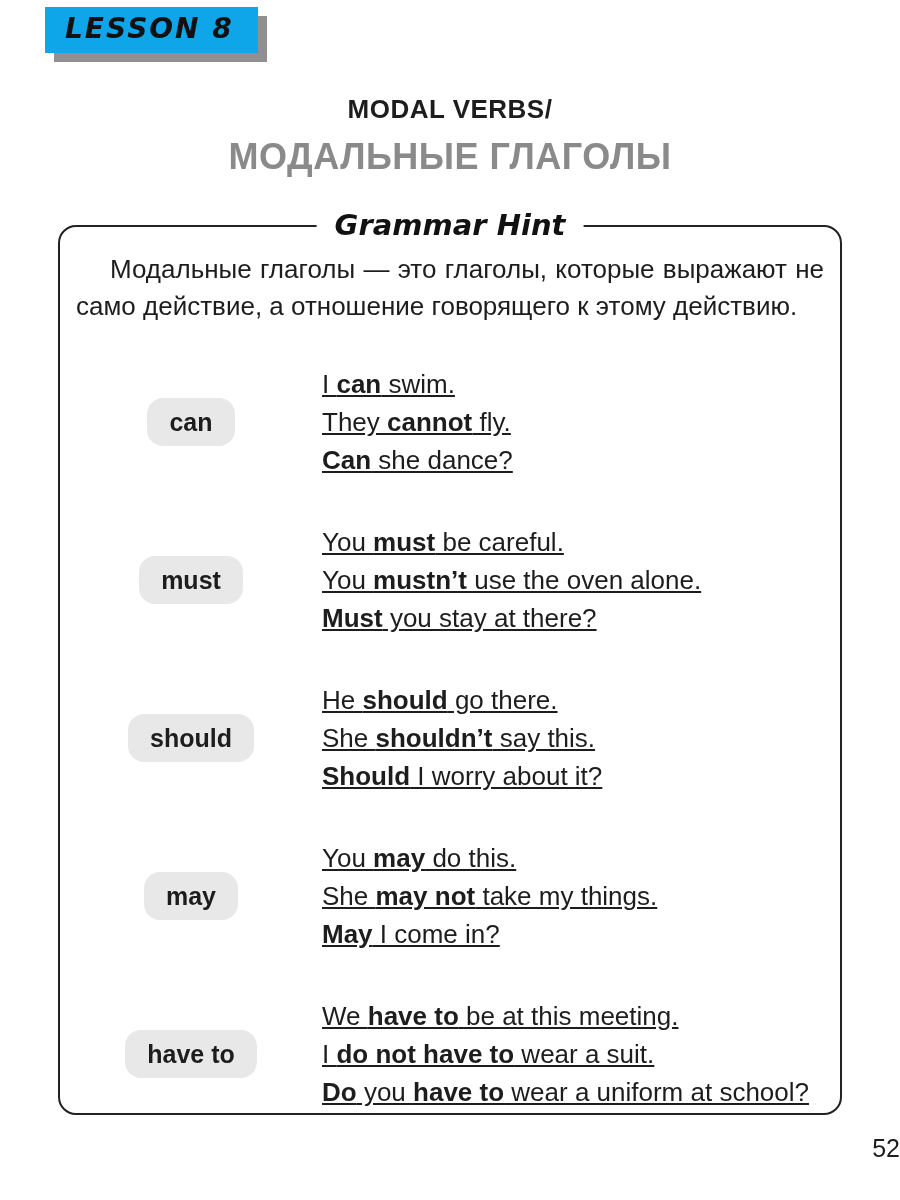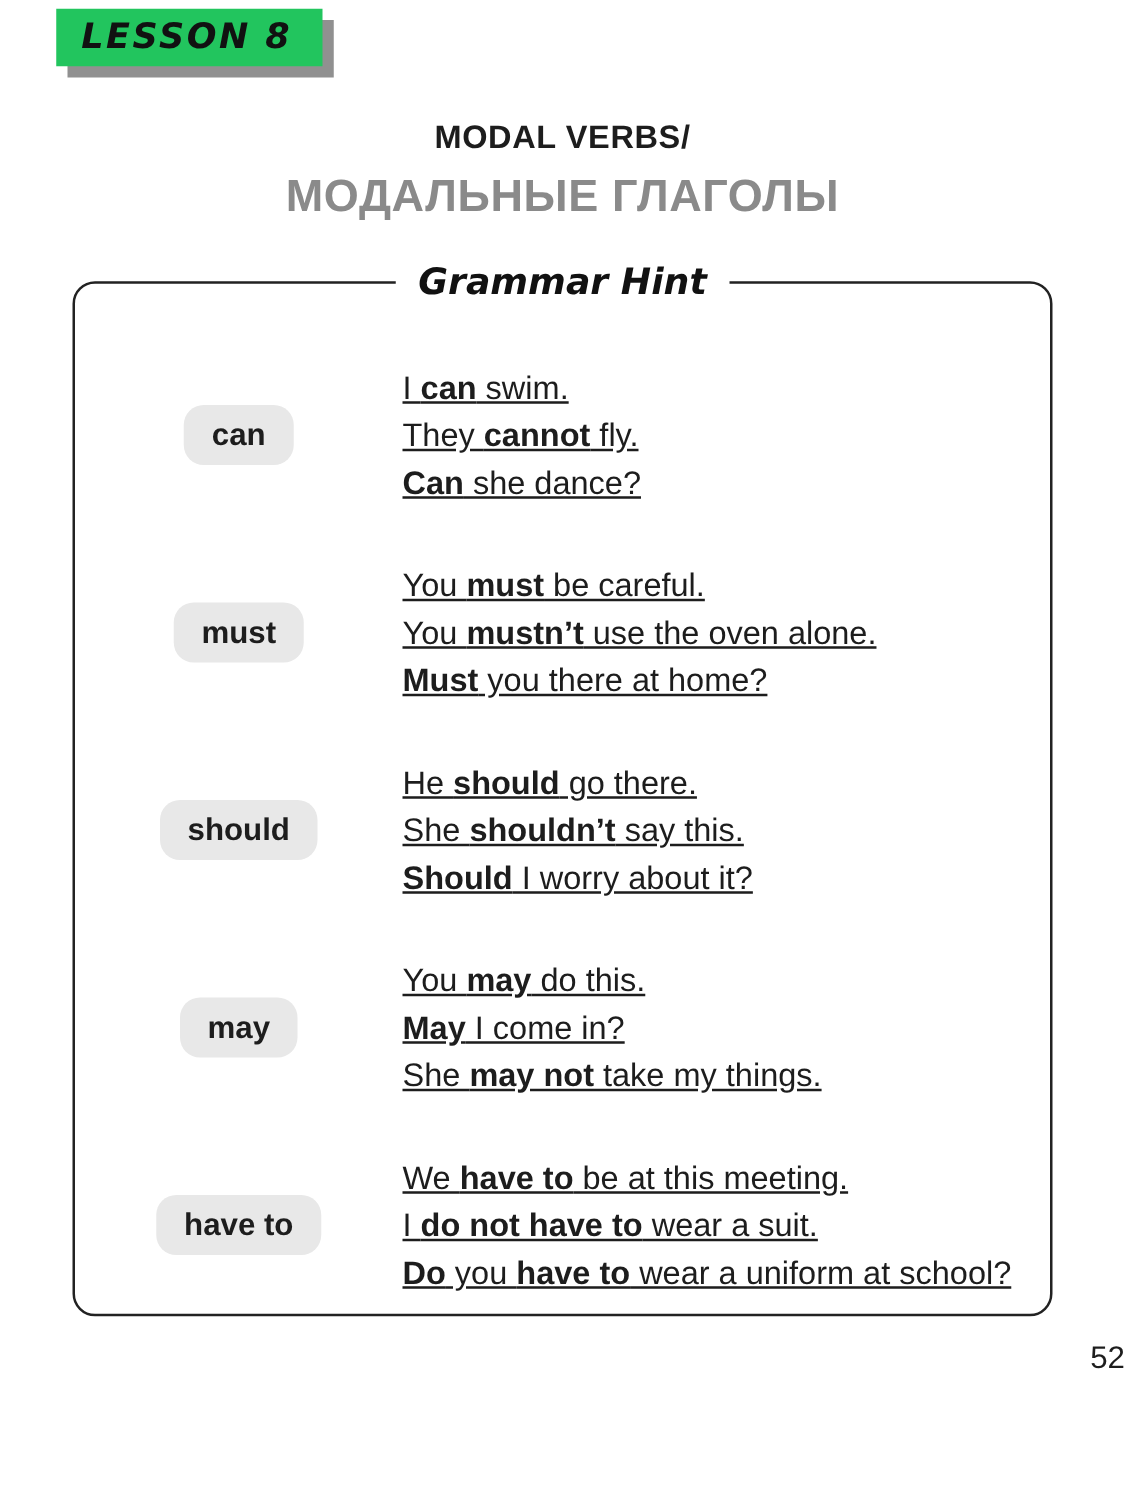--- a/index.html
+++ b/index.html
@@ -9,21 +9,21 @@
     height: 1200px;
     background: #ffffff;
     overflow: hidden;
     font-family: "Liberation Sans", sans-serif;
     color: #1d1d1d;
   }
   .lesson-badge {
     position: absolute;
     left: 45px;
     top: 7px;
-    background: #22c55e;
+    background: #0ea5e9;
     box-shadow: 9px 9px 0 #909090;
     padding: 6px 24px 8px 20px;
     font-family: "DejaVu Sans", sans-serif;
     font-style: italic;
     font-weight: bold;
     font-size: 28px;
     line-height: 32px;
     letter-spacing: 2px;
     color: #111111;
   }
@@ -44,21 +44,21 @@
     letter-spacing: 0.5px;
     color: #8a8a8a;
   }
   .hint-box {
     position: relative;
     width: 784px;
     margin: 46px auto 0;
     box-sizing: border-box;
     border: 2px solid #222222;
     border-radius: 18px;
-    padding: 24px 0 14px 0;
+    padding: 24px 0 2px 0;
   }
   .hint-label {
     position: absolute;
     top: -22px;
     left: 50%;
     transform: translateX(-50%);
     background: #ffffff;
     padding: 0 18px;
     font-family: "DejaVu Sans", sans-serif;
     font-style: italic;
@@ -116,59 +116,60 @@
     <span>LESSON 8</span>
   </div>
 
   <div class="titles">
     <div class="title-en">MODAL VERBS/</div>
     <div class="title-ru">МОДАЛЬНЫЕ ГЛАГОЛЫ</div>
   </div>
 
   <div class="hint-box">
     <div class="hint-label">Grammar Hint</div>
+    <p class="intro">Модальные глаголы — это глаголы, которые выражают не само действие, а отношение говорящего к этому действию.</p>
     <div class="sections" id="sections">
         <div class="section">
           <div class="pill-col">
             <span class="pill">can</span>
           </div>
           <div class="examples">
             <div class="example-line"><span>I </span><span class="b">can</span><span> swim.</span></div>
             <div class="example-line"><span>They </span><span class="b">cannot</span><span> fly.</span></div>
             <div class="example-line"><span class="b">Can</span><span> she dance?</span></div>
           </div>
         </div>
         <div class="section">
           <div class="pill-col">
             <span class="pill">must</span>
           </div>
           <div class="examples">
             <div class="example-line"><span>You </span><span class="b">must</span><span> be careful.</span></div>
             <div class="example-line"><span>You </span><span class="b">mustn’t</span><span> use the oven alone.</span></div>
-            <div class="example-line"><span class="b">Must</span><span> you there at home?</span></div>
+            <div class="example-line"><span class="b">Must</span><span> you stay at there?</span></div>
           </div>
         </div>
         <div class="section">
           <div class="pill-col">
             <span class="pill">should</span>
           </div>
           <div class="examples">
             <div class="example-line"><span>He </span><span class="b">should</span><span> go there.</span></div>
             <div class="example-line"><span>She </span><span class="b">shouldn’t</span><span> say this.</span></div>
             <div class="example-line"><span class="b">Should</span><span> I worry about it?</span></div>
           </div>
         </div>
         <div class="section">
           <div class="pill-col">
             <span class="pill">may</span>
           </div>
           <div class="examples">
             <div class="example-line"><span>You </span><span class="b">may</span><span> do this.</span></div>
+            <div class="example-line"><span>She </span><span class="b">may not</span><span> take my things.</span></div>
             <div class="example-line"><span class="b">May</span><span> I come in?</span></div>
-            <div class="example-line"><span>She </span><span class="b">may not</span><span> take my things.</span></div>
           </div>
         </div>
         <div class="section">
           <div class="pill-col">
             <span class="pill">have to</span>
           </div>
           <div class="examples">
             <div class="example-line"><span>We </span><span class="b">have to</span><span> be at this meeting.</span></div>
             <div class="example-line"><span>I </span><span class="b">do not have to</span><span> wear a suit.</span></div>
             <div class="example-line"><span class="b">Do</span><span> you </span><span class="b">have to</span><span> wear a uniform at school?</span></div>

